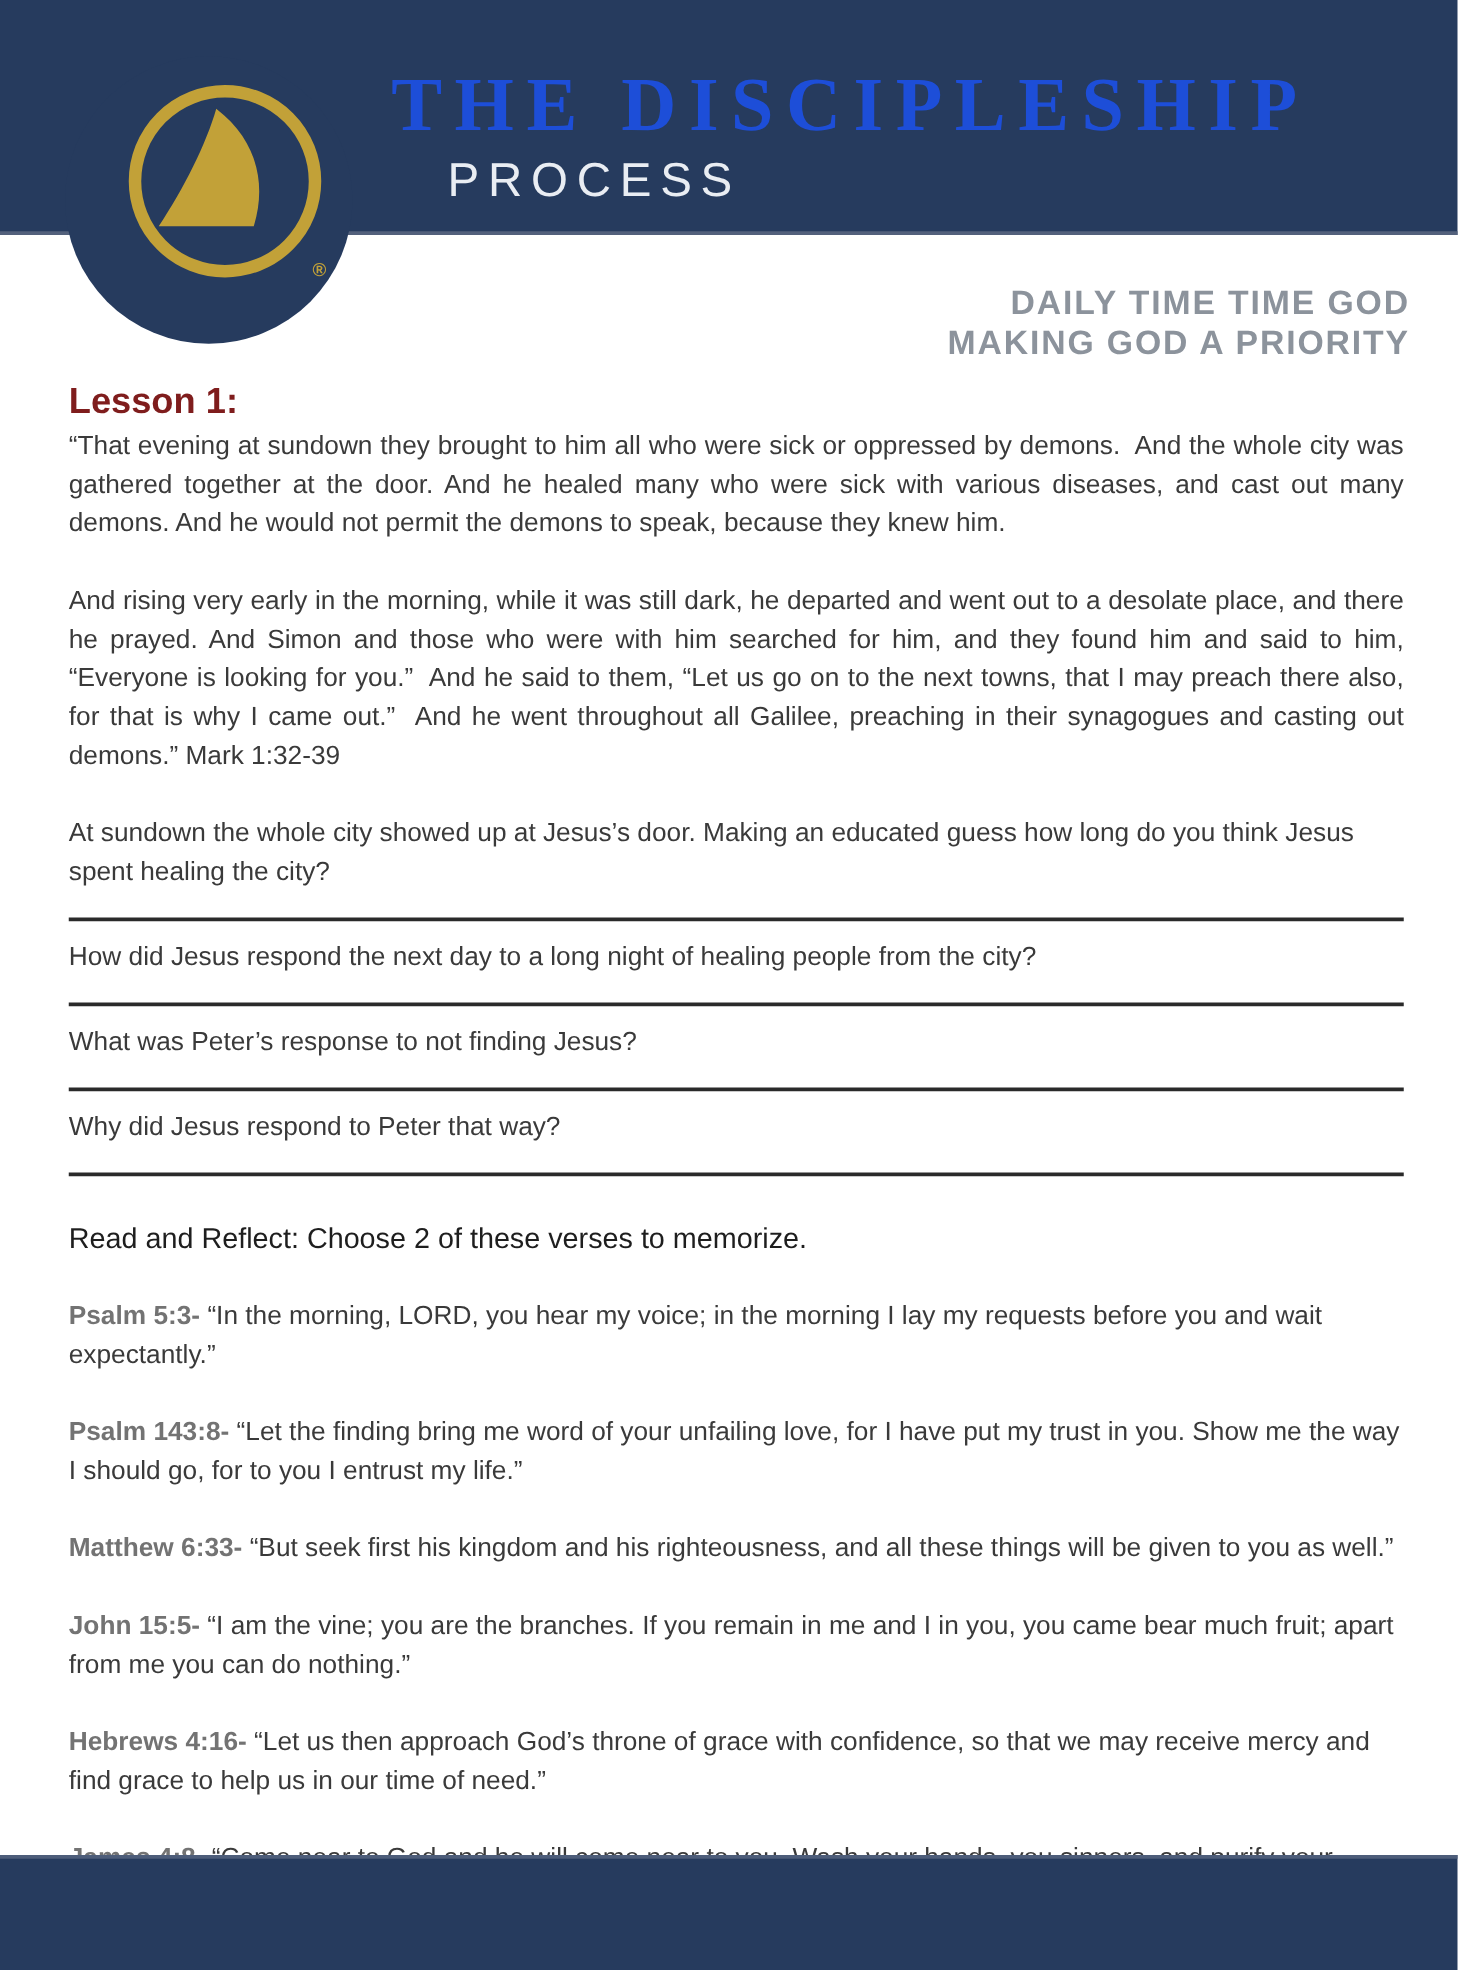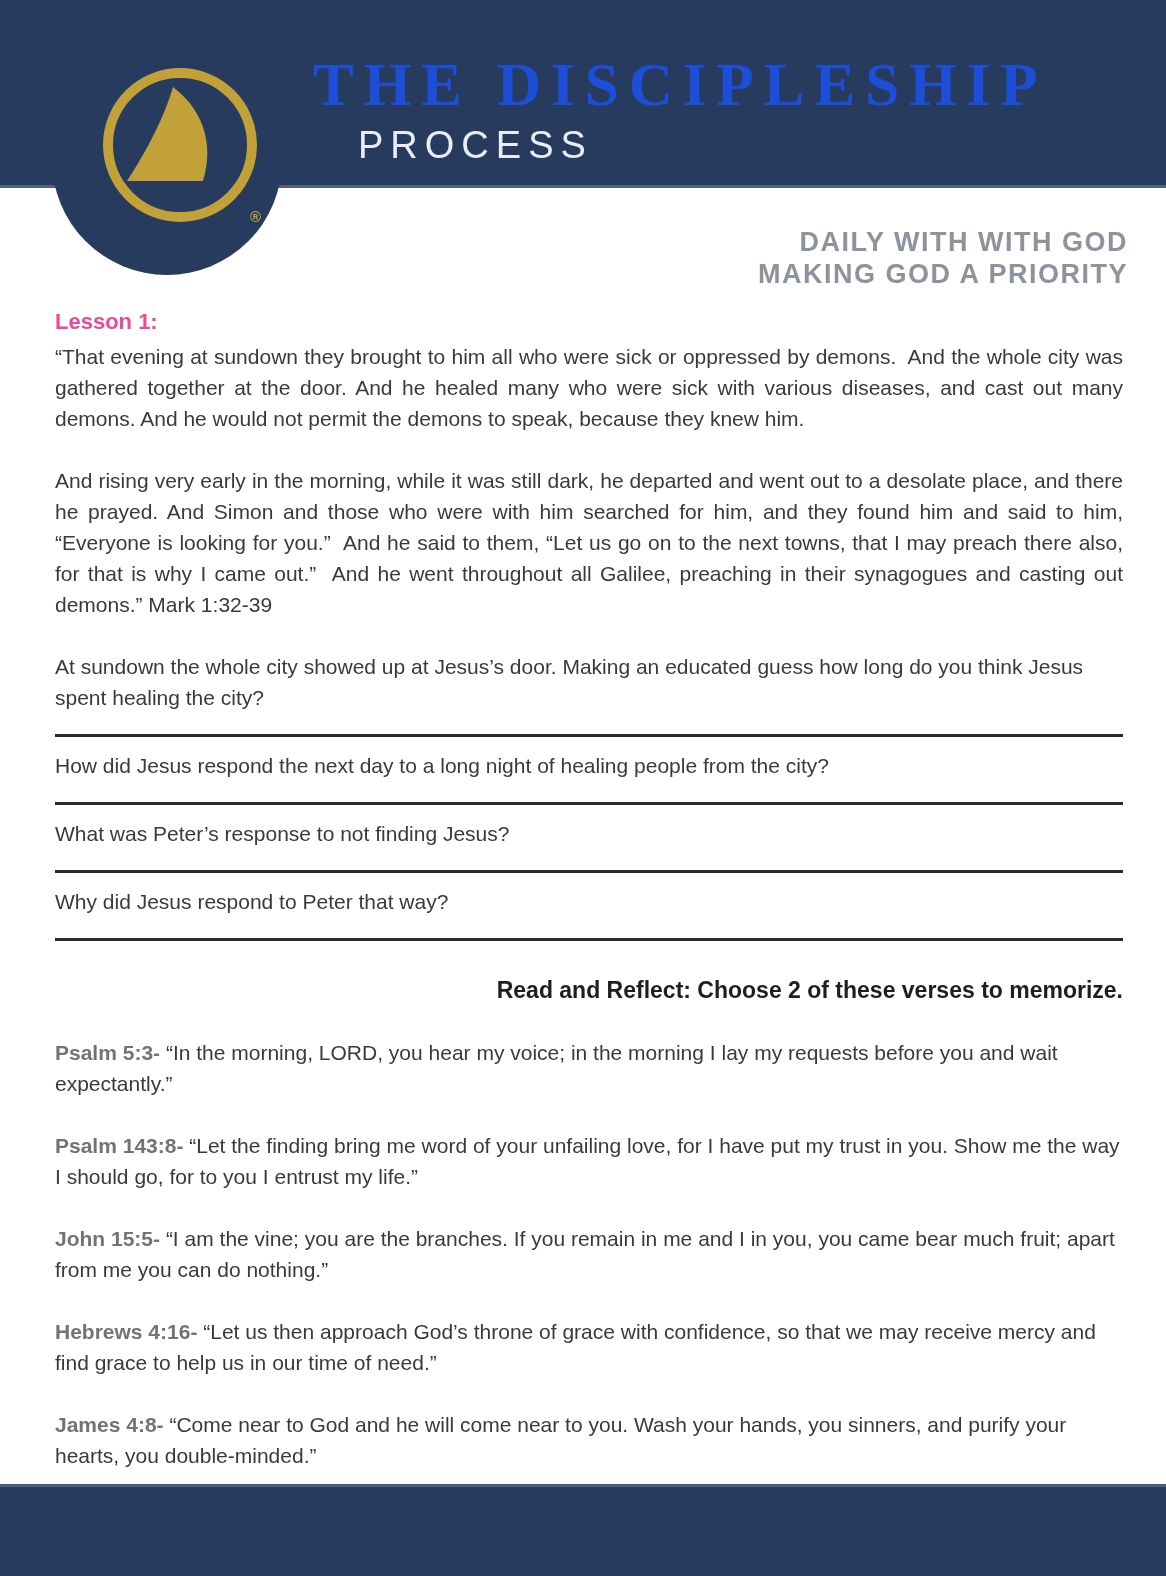--- a/index.html
+++ b/index.html
@@ -51,34 +51,33 @@
     font-size:27px;line-height:32px;letter-spacing:1.5px;
     white-space:nowrap;
   }
 
   
   .content{
     position:absolute;left:55px;top:306px;width:1068px;
     font-size:21px;line-height:31px;color:#3a3a3a;
   }
   .lesson-heading{
-    font-weight:bold;color:#ec4899;font-size:22px;margin:0 0 4px 0;
+    font-weight:bold;color:#7f1d1d;font-size:29px;margin:0 0 4px 0;
   }
   p.scripture{
     margin:0 0 31px 0;text-align:justify;white-space:pre-wrap;
   }
   p.plain{margin:0;}
   .answer-line{
     height:0;border-bottom:3px solid #2a2a2a;
     margin:21px 0 13px 0;
   }
   .section-heading{
-    font-weight:bold;color:#1e1e1e;font-size:23px;
+    font-weight:normal;color:#1e1e1e;font-size:23px;
     margin:34px 0 0 0;
-    text-align:right;
   }
   .verse{margin:31px 0 0 0;}
   .verse .ref{font-weight:bold;color:#737373;}
 
   
   .footer-band{
     position:absolute;left:0;bottom:0;width:1166px;height:89px;
     background:#263b5e;border-top:3px solid #4d5d7a;
   }
 </style>
@@ -92,21 +91,21 @@
   <svg class="logo-sail" viewBox="0 0 90 100" xmlns="http://www.w3.org/2000/svg">
     <path d="M48 2 C40 30 22 66 2 96 L78 96 C88 64 82 28 48 2 Z" fill="#c2a138"></path>
   </svg>
   <span class="logo-reg">®</span>
 </div>
 
 <div class="page-title">THE DISCIPLESHIP</div>
 <div class="page-subtitle">PROCESS</div>
 
 <div class="tagline">
-  <div>DAILY WITH WITH GOD</div>
+  <div>DAILY TIME TIME GOD</div>
   <div>MAKING GOD A PRIORITY</div>
 </div>
 
 <div class="content">
 
   <p class="lesson-heading">Lesson 1:</p>
 
   <p class="scripture">“That evening at sundown they brought to him all who were sick or oppressed by demons.  And the whole city was gathered together at the door. And he healed many who were sick with various diseases, and cast out many demons. And he would not permit the demons to speak, because they knew him.</p>
 
   <p class="scripture">And rising very early in the morning, while it was still dark, he departed and went out to a desolate place, and there he prayed. And Simon and those who were with him searched for him, and they found him and said to him, “Everyone is looking for you.”  And he said to them, “Let us go on to the next towns, that I may preach there also, for that is why I came out.”  And he went throughout all Galilee, preaching in their synagogues and casting out demons.” Mark 1:32-39</p>
@@ -132,20 +131,24 @@
   <p class="verse">
     <span class="ref">Psalm 5:3-</span>
     <span>“In the morning, LORD, you hear my voice; in the morning I lay my requests before you and wait expectantly.”</span>
   </p>
 
   <p class="verse">
     <span class="ref">Psalm 143:8-</span>
     <span>“Let the finding bring me word of your unfailing love, for I have put my trust in you. Show me the way I should go, for to you I entrust my life.”</span>
   </p>
 
+  <p class="verse">
+    <span class="ref">Matthew 6:33-</span>
+    <span>“But seek first his kingdom and his righteousness, and all these things will be given to you as well.”</span>
+  </p>
 
   <p class="verse">
     <span class="ref">John 15:5-</span>
     <span>“I am the vine; you are the branches. If you remain in me and I in you, you came bear much fruit; apart from me you can do nothing.”</span>
   </p>
 
   <p class="verse">
     <span class="ref">Hebrews 4:16-</span>
     <span>“Let us then approach God’s throne of grace with confidence, so that we may receive mercy and find grace to help us in our time of need.”</span>
   </p>

